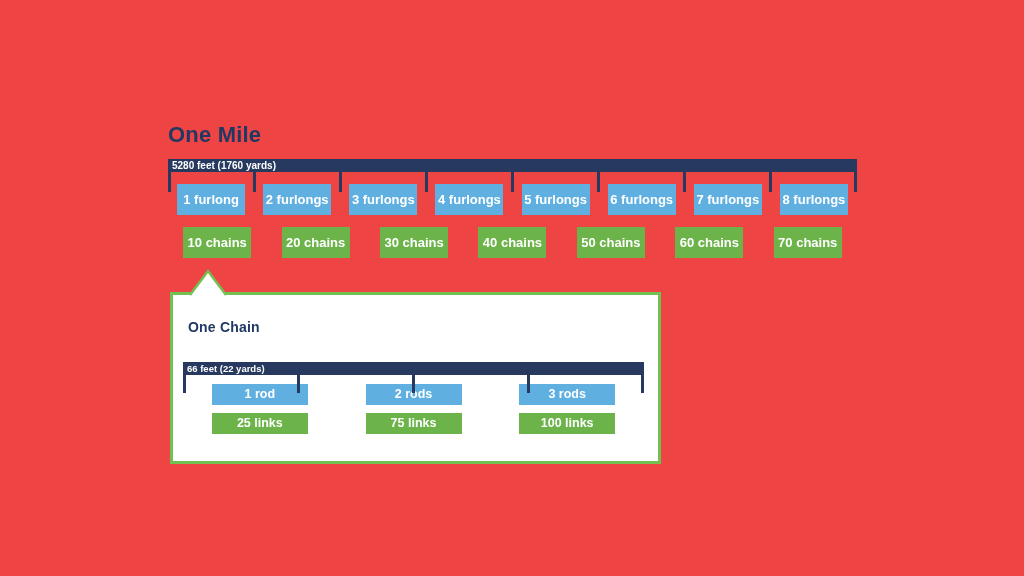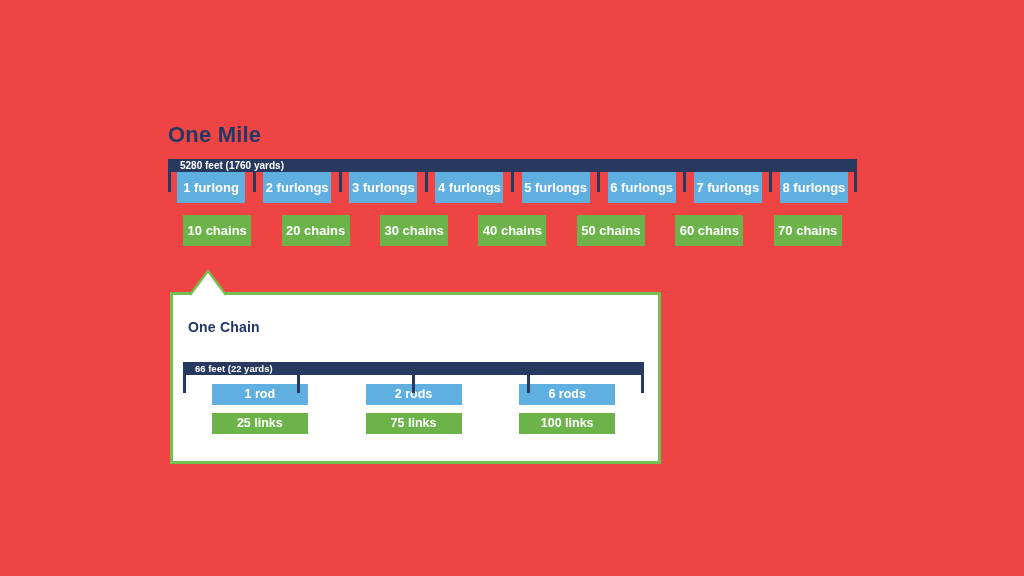--- a/index.html
+++ b/index.html
@@ -32,21 +32,21 @@
     position: relative;
     height: 13px;
     background: var(--navy, #27395E);
   }
   .bar .bar-label {
     display: block;
     color: #ffffff;
     font-size: 10px;
     font-weight: bold;
     line-height: 13px;
-    padding-left: 12px;
+    padding-left: 4px;
     white-space: nowrap;
   }
 
   .ticks {
     position: absolute;
     left: 0;
     top: 13px;
     width: 100%;
     height: 20px;
     pointer-events: none;
@@ -65,21 +65,21 @@
 
   .box {
     color: #ffffff;
     font-weight: bold;
     text-align: center;
     white-space: nowrap;
   }
   .box.blue  { background: var(--blue, #5FB0E1); }
   .box.green { background: var(--green, #6CB44A); }
 
-  #mile-ruler .furlong-row { }
+  #mile-ruler .furlong-row { margin-top: 12px; }
   #mile-ruler .chain-row   { margin-top: 12px; }
   #mile-ruler .box {
     width: 68px;
     height: 31px;
     line-height: 31px;
     font-size: 13px;
   }
 
   .callout {
     position: absolute;
@@ -205,21 +205,21 @@
         <i class="tick" style="left:458px"></i>
       </div>
       <div class="row rod-row">
         <div class="cell">
             <div class="box blue">1 rod</div>
           </div>
         <div class="cell">
             <div class="box blue">2 rods</div>
           </div>
         <div class="cell">
-            <div class="box blue">6 rods</div>
+            <div class="box blue">3 rods</div>
           </div>
       </div>
       <div class="row links-row">
         <div class="cell">
             <div class="box green">25 links</div>
           </div>
         <div class="cell">
             <div class="box green">75 links</div>
           </div>
         <div class="cell">

